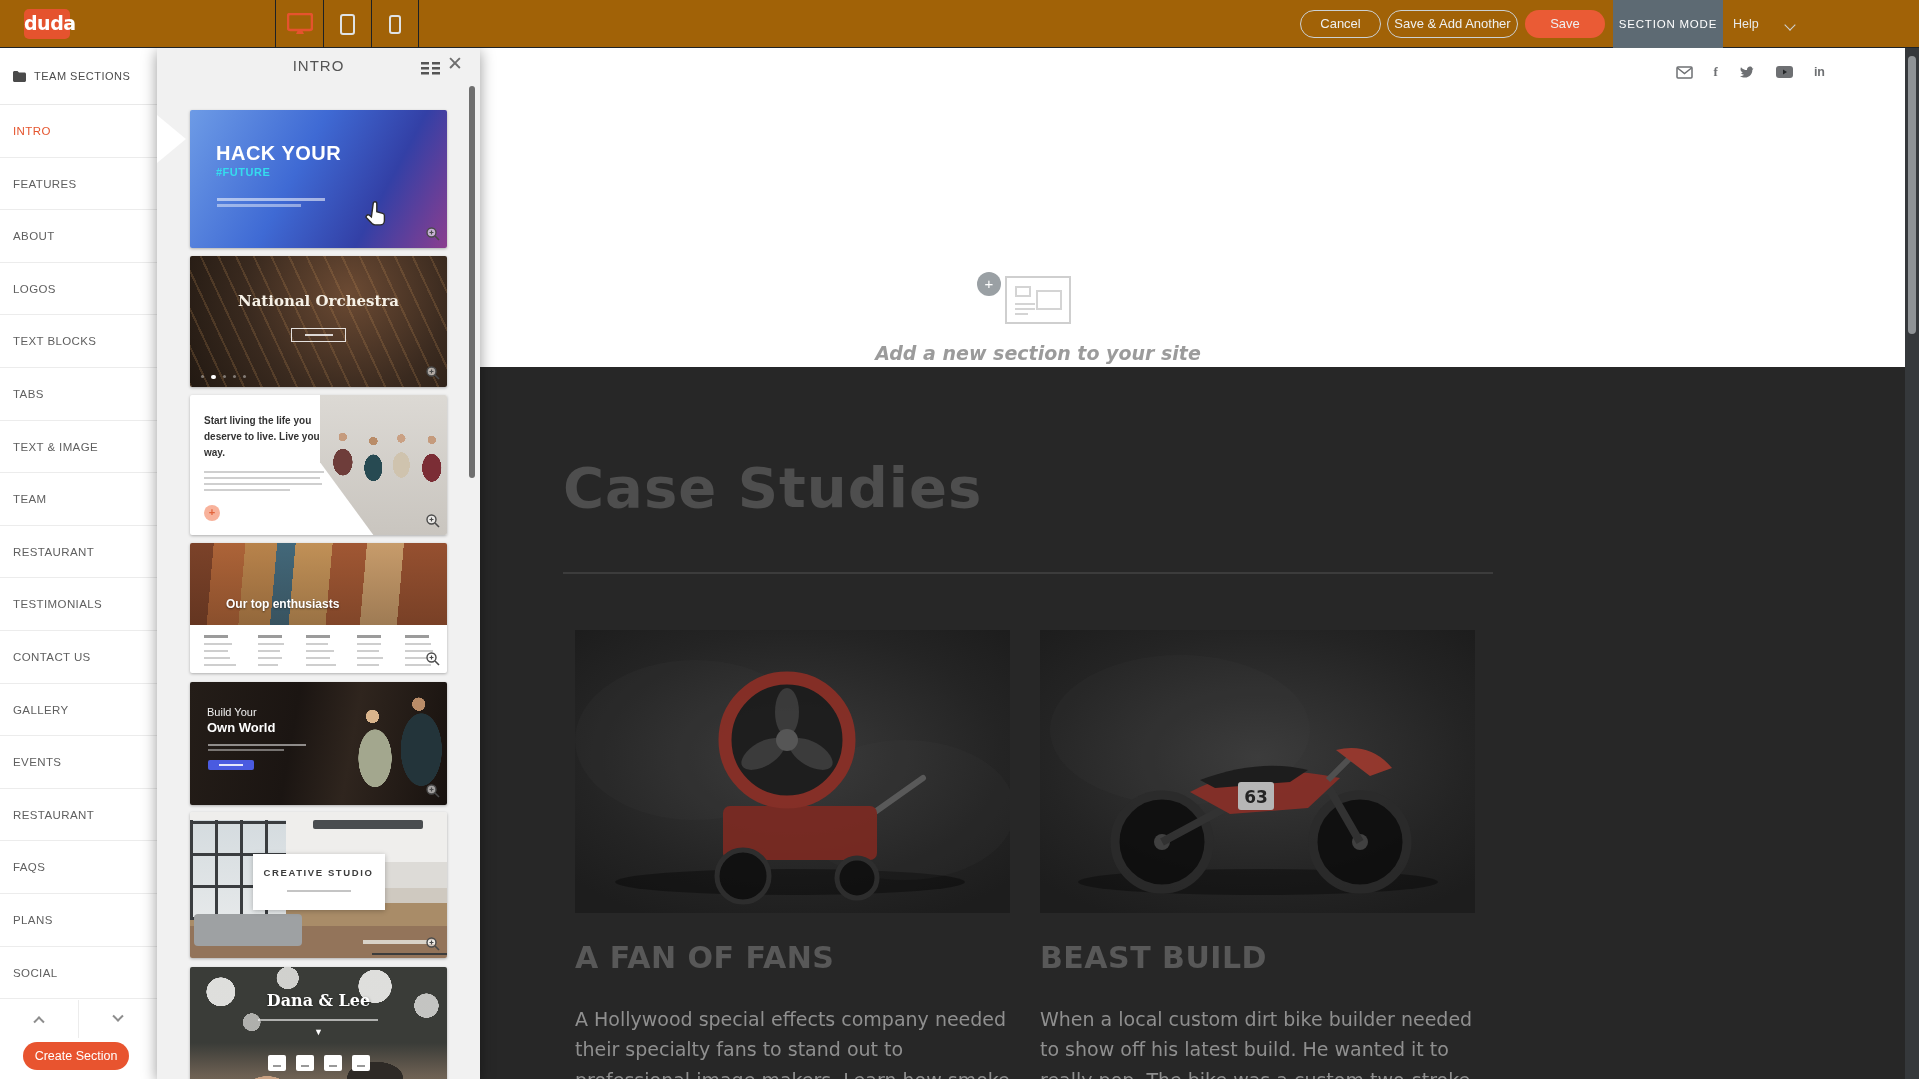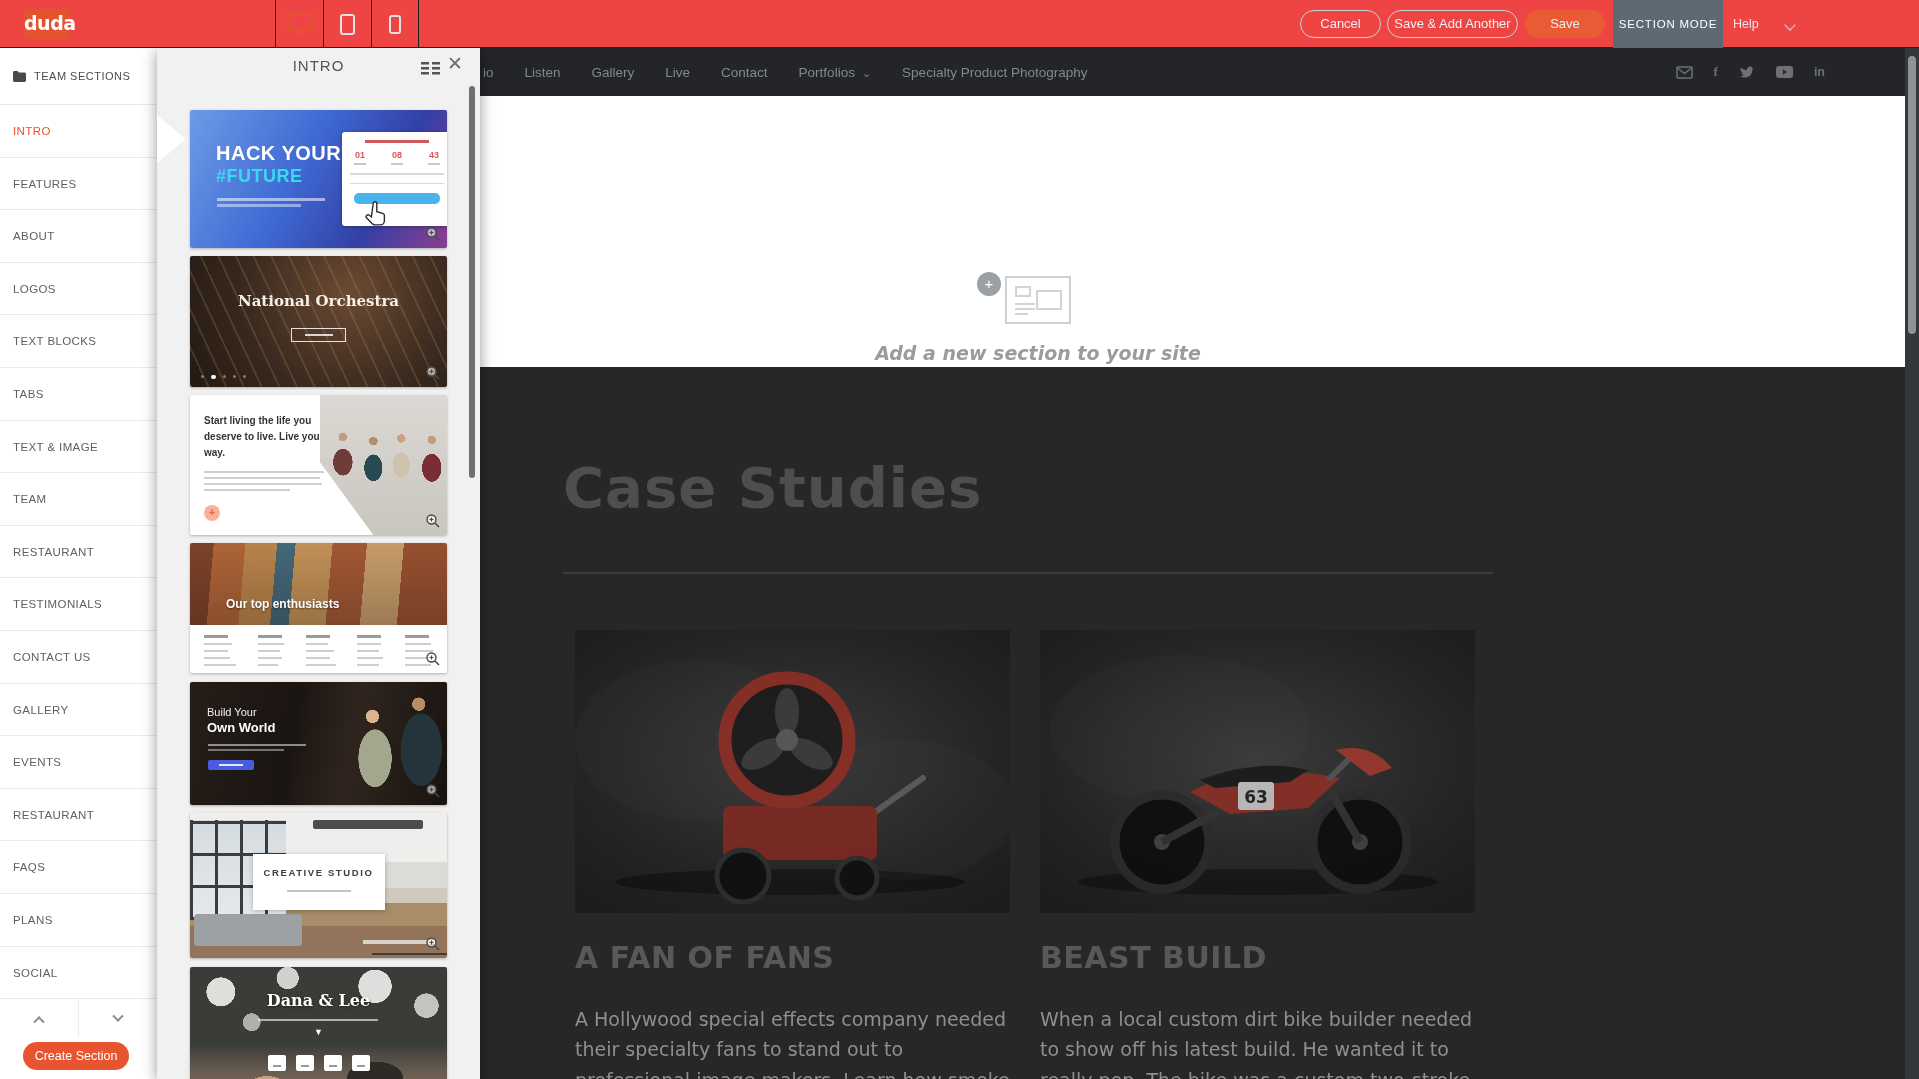--- a/index.html
+++ b/index.html
@@ -1,20 +1,20 @@
 <!DOCTYPE html>
 <html><head>
 <meta charset="utf-8">
 <style>
   * { margin:0; padding:0; box-sizing:border-box; }
   body { background:#2c3034; font-family:"Liberation Sans", sans-serif; }
   #app { position:relative; width:1919px; height:1079px; overflow:hidden; background:#fff; }
 
   
-  #topbar { position:absolute; left:0; top:0; width:1919px; height:48px; background:#ef4444; border-bottom:1px solid #1f2327; z-index:30; }
+  #topbar { position:absolute; left:0; top:0; width:1919px; height:48px; background:#a16207; border-bottom:1px solid #1f2327; z-index:30; }
   .logo { position:absolute; left:24px; top:9px; width:46px; height:30px; background:#e5532e; border-radius:5px; color:#fff; font-family:"DejaVu Sans",sans-serif; font-weight:bold; font-size:19px; text-align:center; line-height:29px; letter-spacing:-.5px; }
   #devices { position:absolute; left:275px; top:0; height:48px; display:flex; }
   .dev-btn { width:48px; height:48px; display:flex; align-items:center; justify-content:center; border-left:1px solid #1d2125; }
   .dev-btn:last-child { border-right:1px solid #1d2125; }
   .tb-pill { position:absolute; top:10px; height:28px; border:1px solid #ccd1d4; border-radius:14px; color:#eef0f1; font-size:13px; text-align:center; background:transparent; }
   #btn-cancel { left:1300px; width:81px; line-height:26px; }
   #btn-saveadd { left:1387px; width:131px; line-height:26px; }
   #btn-save { left:1525px; width:80px; line-height:28px; background:#ea5b35; border:none; }
   #mode-block { position:absolute; left:1613px; top:0; width:110px; height:48px; background:#5d6a73; color:#fff; font-size:11.5px; letter-spacing:.8px; text-align:center; line-height:48px; }
   #help { position:absolute; left:1733px; top:0; height:48px; color:#e8eaeb; font-size:12.5px; line-height:48px; }
@@ -76,21 +76,21 @@
   #panel-close { position:absolute; left:290px; top:4px; font-size:19px; color:#6e6e6e; cursor:pointer; }
   #notch { position:absolute; left:0; top:67px; width:0; height:0; border-top:24px solid transparent; border-bottom:24px solid transparent; border-left:29px solid #fff; }
   #panel-scroll { position:absolute; left:312px; top:38px; width:6px; height:392px; background:#6f6f6f; border-radius:3px; }
 
   .thumb { position:absolute; left:33px; width:257px; overflow:hidden; border-radius:2px; box-shadow:0 1px 3px rgba(0,0,0,.28); cursor:pointer; }
   .mag { position:absolute; right:7px; bottom:7px; z-index:3; }
 
   
   #t1 { top:62px; height:138px; background:linear-gradient(118deg, #6d9be6 0%, #3f6ad4 42%, #3340a6 72%, #8b3e8f 100%); }
   #t1 .hl1 { position:absolute; left:26px; top:32px; font-size:20px; font-weight:800; color:#fff; letter-spacing:.5px; }
-  #t1 .hl2 { position:absolute; left:26px; top:56px; font-size:18px; font-weight:800; color:#35dcee; letter-spacing:.5px; }
+  #t1 .hl2 { position:absolute; left:26px; top:56px; font-size:11px; font-weight:800; color:#35dcee; letter-spacing:.5px; }
   #t1 .bar1 { position:absolute; left:27px; top:88px; width:108px; height:2.5px; background:rgba(255,255,255,.55); }
   #t1 .bar2 { position:absolute; left:27px; top:94px; width:84px; height:2.5px; background:rgba(255,255,255,.45); }
   #t1 .mini-card { position:absolute; left:152px; top:22px; width:110px; height:94px; background:#fff; border-radius:3px; box-shadow:0 1px 4px rgba(0,0,0,.3); padding:7px 8px; }
   #t1 .cap { width:64px; height:3px; background:#d25959; margin:1px auto 7px; }
   #t1 .nums { display:flex; justify-content:space-between; padding:0 4px; }
   #t1 .num { font-size:9px; font-weight:bold; color:#e05555; text-align:center; }
   #t1 .num i { display:block; width:12px; height:2px; background:#c9c9c9; margin:3px auto 0; }
   #t1 .inp { width:94px; height:1.5px; background:#d9d9d9; margin:8px auto 0; }
   #t1 .go { width:86px; height:11px; background:#49b4ec; border-radius:5px; margin:9px auto 0; }
   
@@ -176,30 +176,20 @@
 
   
   #cursor { position:absolute; left:365px; top:201px; z-index:50; pointer-events:none; }
 </style>
 </head>
 <body>
 
 <div id="app">
 
   <div id="preview">
-    <nav id="site-nav">
-
-    <span class="nav-item">io</span>
-        <span class="nav-item">Listen</span>
-        <span class="nav-item">Gallery</span>
-        <span class="nav-item">Live</span>
-        <span class="nav-item">Contact</span>
-        <span class="nav-item caret">Portfolios</span>
-        <span class="nav-item">Specialty Product Photography</span>
-      </nav>
     <div id="social">
       <span class="soc">
         <svg width="17" height="13" viewBox="0 0 17 13">
             <rect x="1" y="1" width="15" height="11" rx="1" fill="none" stroke="#6e7073" stroke-width="1.5"></rect>
             <path d="M1.5 2 L8.5 7.5 L15.5 2" fill="none" stroke="#6e7073" stroke-width="1.5"></path>
           </svg>
       </span>
       <span class="soc soc-txt">f</span>
       <span class="soc">
         <svg width="16" height="13" viewBox="0 0 16 13">
@@ -371,31 +361,20 @@
     </div>
     <div id="panel-close">✕</div>
     <div id="notch"></div>
     <div id="panel-scroll"></div>
 
     <div class="thumb" id="t1">
       <div class="hl1">HACK YOUR</div>
       <div class="hl2">#FUTURE</div>
       <div class="bar1"></div>
         <div class="bar2"></div>
-      <div class="mini-card">
-        <div class="cap"></div>
-        <div class="nums">
-          <span class="num"><span>01</span><i></i></span>
-          <span class="num"><span>08</span><i></i></span>
-          <span class="num"><span>43</span><i></i></span>
-        </div>
-        <div class="inp"></div>
-          <div class="inp"></div>
-        <div class="go"></div>
-      </div>
       <svg class="mag" width="14" height="14" viewBox="0 0 14 14">
           <circle cx="5.5" cy="5.5" r="4.5" fill="rgba(255,255,255,.6)" stroke="#4a4a4a" stroke-width="1.4"></circle>
           <path d="M5.5 3.5 V7.5 M3.5 5.5 H7.5" stroke="#4a4a4a" stroke-width="1.2"></path>
           <path d="M9 9 L13 13" stroke="#4a4a4a" stroke-width="1.6"></path>
         </svg>
     </div>
 
     <div class="thumb" id="t2">
       <div class="orch-title">National Orchestra</div>
       <div class="orch-btn">

